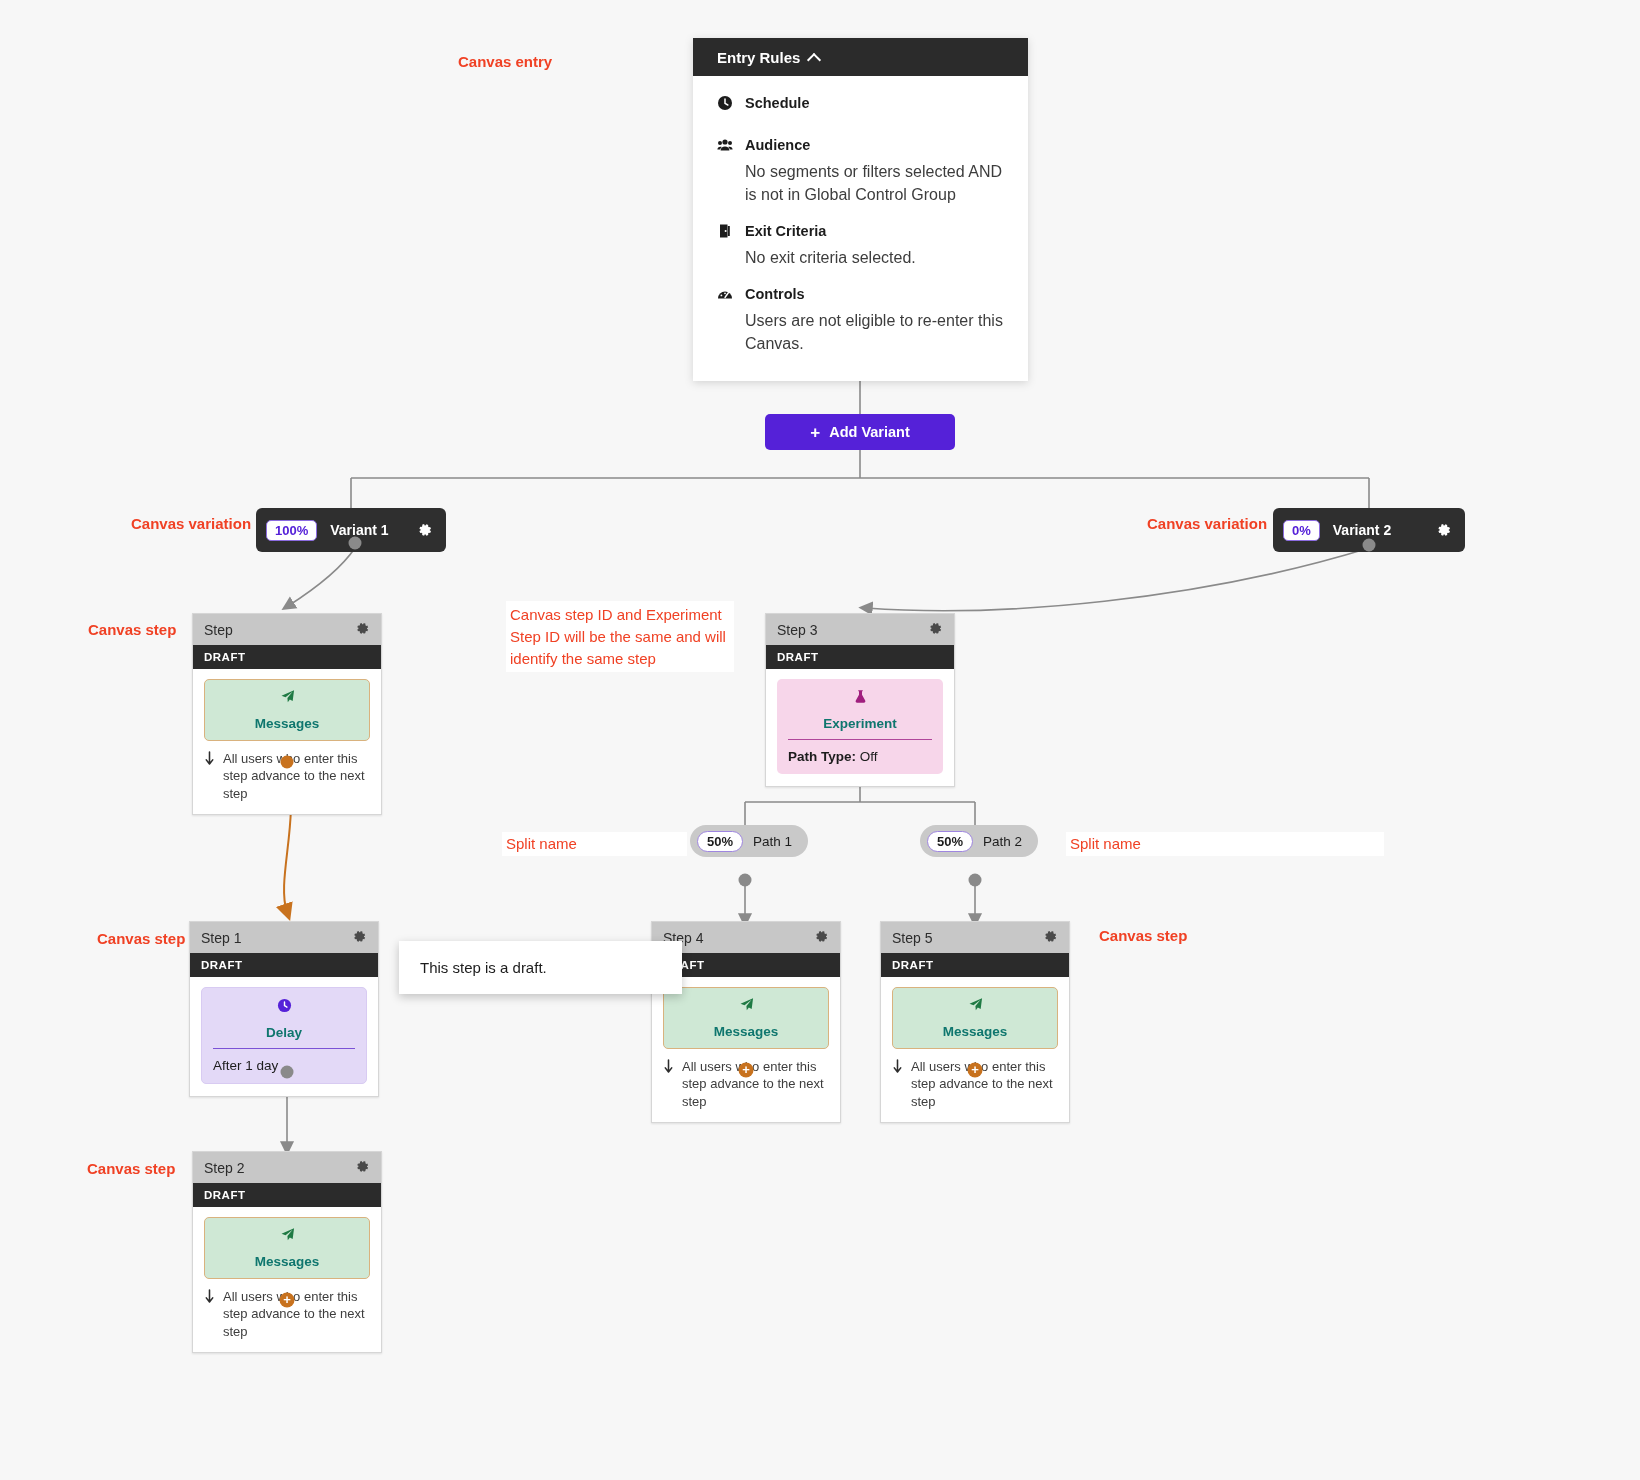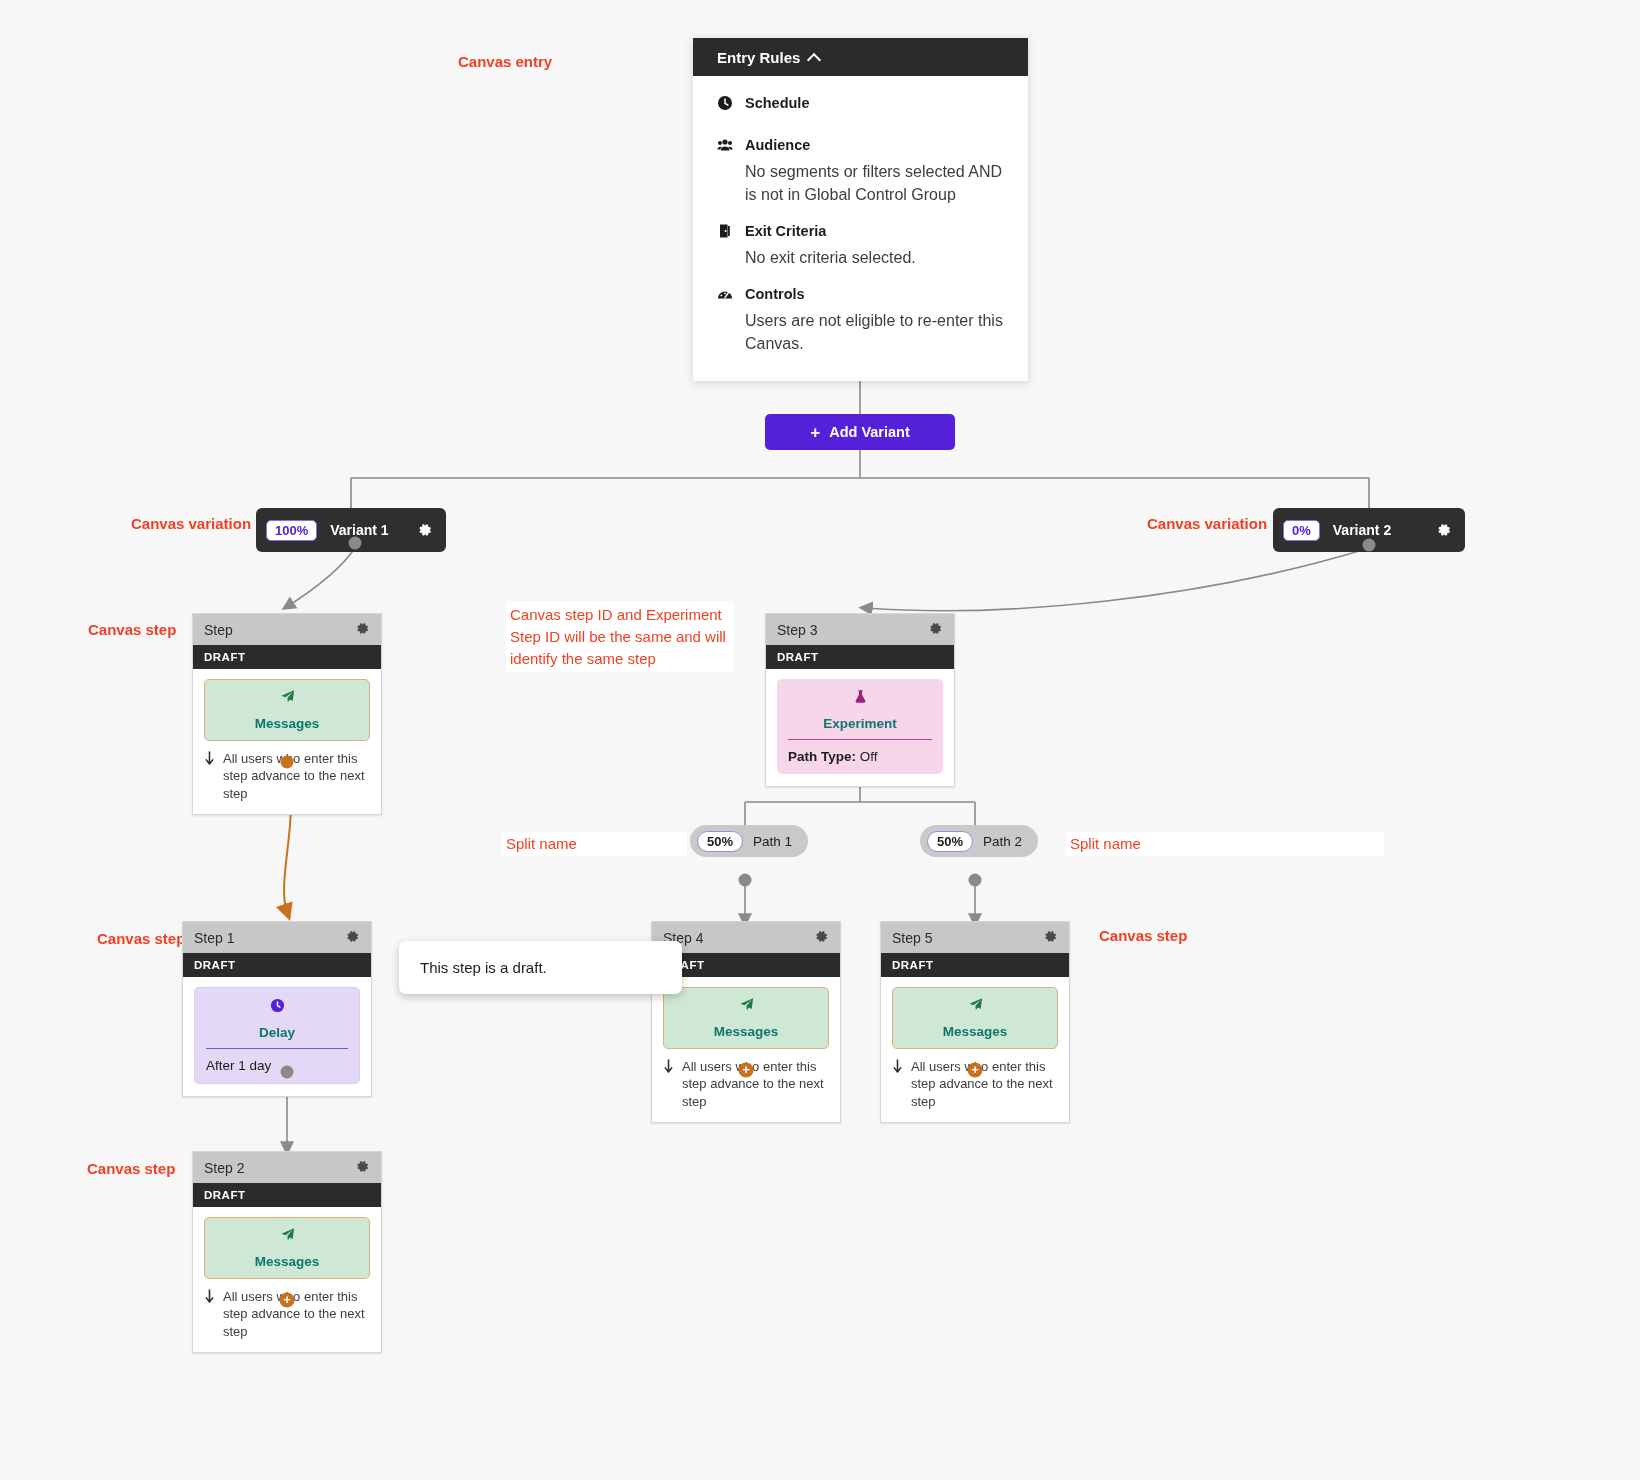--- a/index.html
+++ b/index.html
@@ -157,21 +157,21 @@
   }
   .pathpill .pct {
     background:#fff; color:#1c1c1c; font-weight:bold; font-size:13px;
     border:1.5px solid #9f86e0; border-radius:13px; padding:3px 9px; line-height:1;
   }
   .pathpill .pname { font-size:13.5px; color:#1c1c1c; }
 
   
   .tooltip {
     position:absolute; left:399px; top:941px; width:283px; height:53px;
-    background:#fff; border-radius:7px;
+    background:#fff; border-radius:0;
     box-shadow:0 3px 9px rgba(0,0,0,.22);
     display:flex; align-items:center; padding:0 21px;
     font-size:15px; color:#1c1c1c;
   }
 </style>
 </head>
 <body>
 
 <div id="canvas">
 
@@ -345,21 +345,21 @@
           <svg viewBox="0 0 12 16" width="11" height="15">
               <path d="M6 1v11M6 14 2.5 9.5M6 14l3.5-4.5" stroke="#2c2c2c" stroke-width="1.7" fill="none" stroke-linecap="round"></path>
             </svg>
         </span>
         <span>All users who enter this step advance to the next step</span>
       </div>
     </div>
   </div>
   <div class="node-dot" style="left:287px; top:762px; background:#c8721e;"></div>
 
-  <div class="step" style="left:182px; top:921px;">
+  <div class="step" style="left:189px; top:921px;">
     <div class="step-head">
       <span>Step 1</span>
       <span>
         <svg viewBox="0 0 16 16" width="15" height="15">
             <path d="M8 5.2A2.8 2.8 0 1 0 8 10.8 2.8 2.8 0 0 0 8 5.2zm0 4.3a1.5 1.5 0 1 1 0-3 1.5 1.5 0 0 1 0 3z" fill="#4a4a4a"></path>
             <path d="M14 9.1l-1.2-.5a4.9 4.9 0 0 0 0-1.2l1.2-.5-.8-2-1.3.3a4.9 4.9 0 0 0-.9-.9l.3-1.3-2-.8-.5 1.2a4.9 4.9 0 0 0-1.2 0L7.1 2l-2 .8.3 1.3a4.9 4.9 0 0 0-.9.9L3.2 4.7l-.8 2 1.2.5a4.9 4.9 0 0 0 0 1.2L2.4 9l.8 2 1.3-.3c.3.3.6.6.9.9l-.3 1.3 2 .8.5-1.2a4.9 4.9 0 0 0 1.2 0l.5 1.2 2-.8-.3-1.3c.3-.3.6-.6.9-.9l1.3.3z" fill="#4a4a4a"></path>
           </svg>
       </span>
     </div>
     <div class="step-draft">DRAFT</div>

